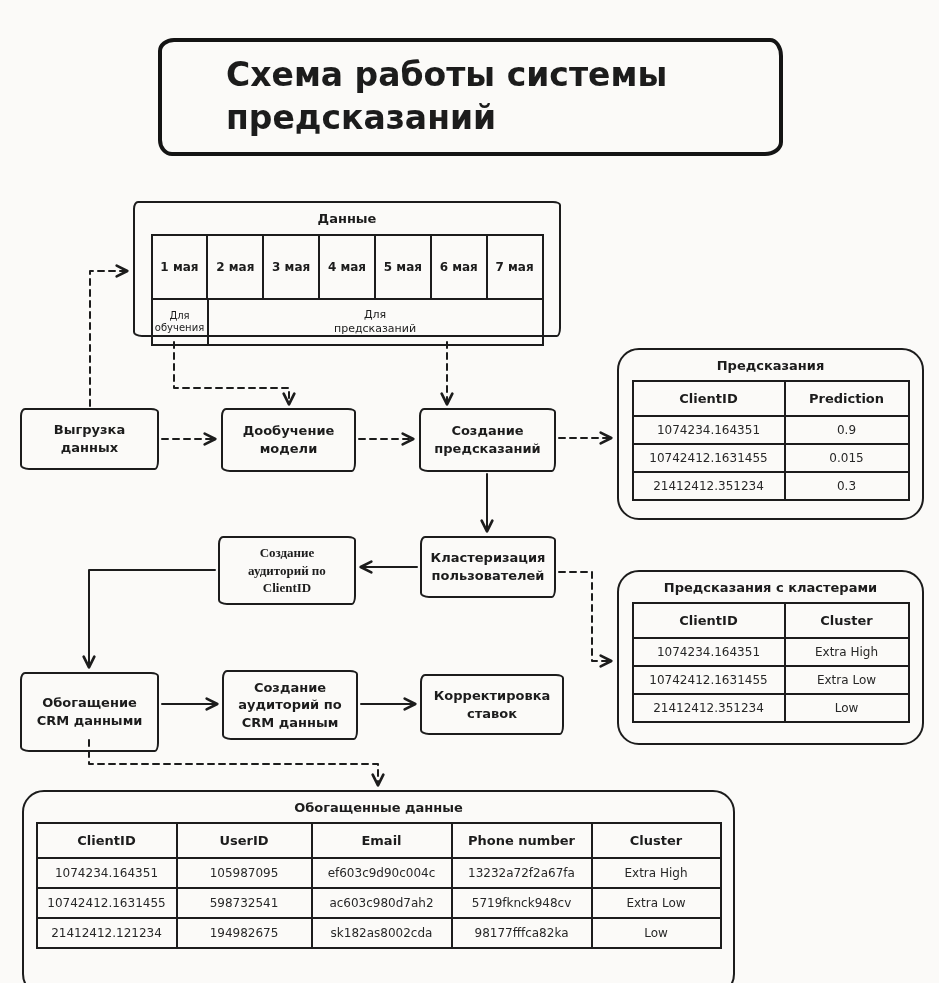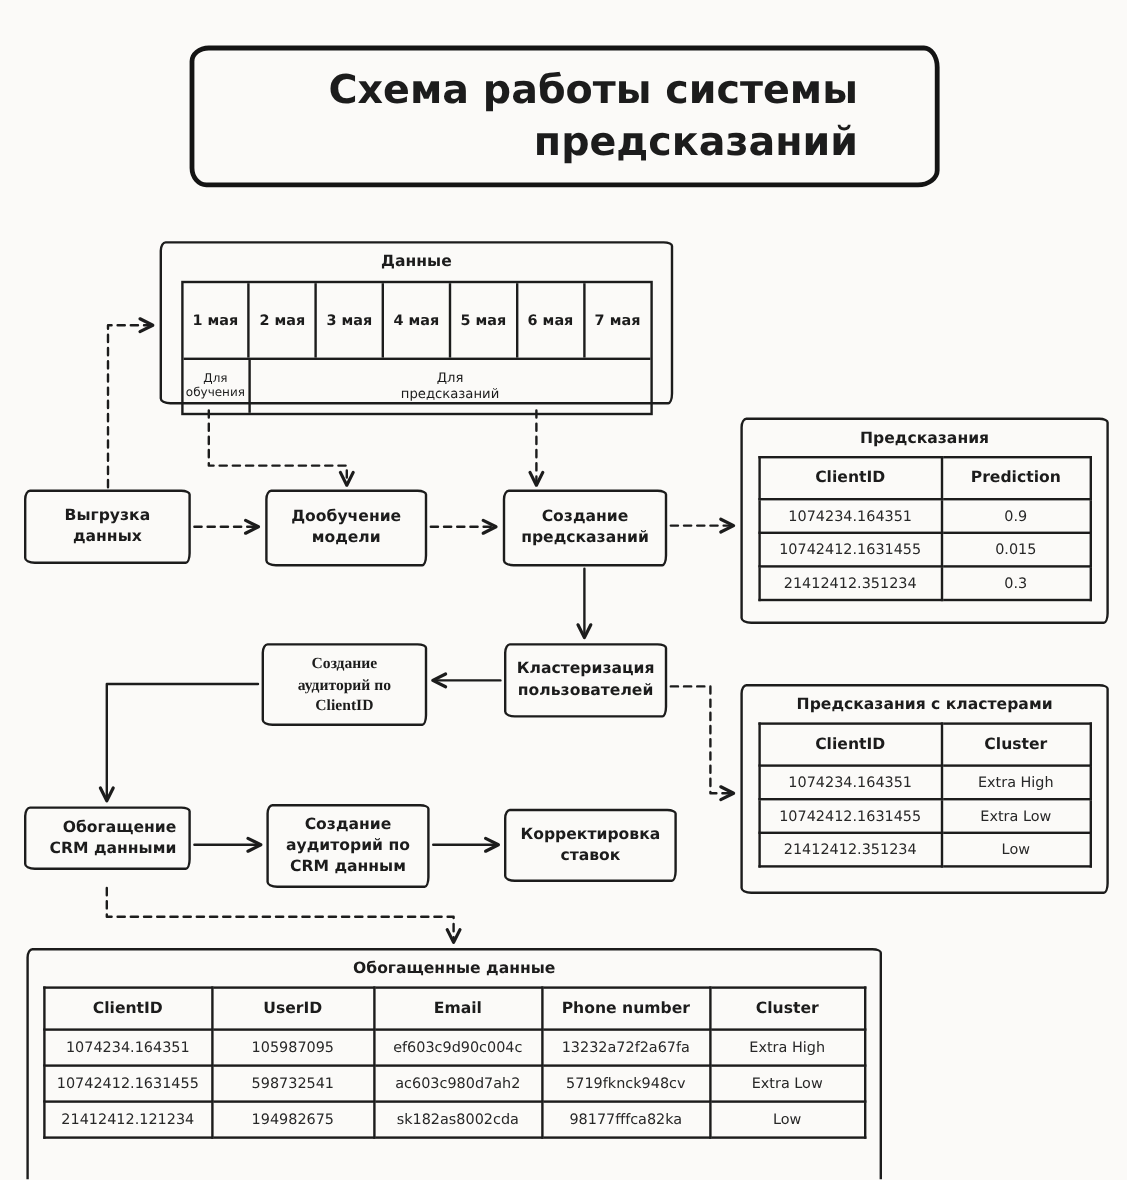--- a/index.html
+++ b/index.html
@@ -17,33 +17,33 @@
     border: 2px solid #1c1c1c;
     border-radius: 5px 8px 4px 9px / 8px 4px 9px 5px;
     background: #fbfaf8;
   }
   .title-box {
     position: absolute;
     left: 158px; top: 38px; width: 625px; height: 118px;
     border: 4px solid #141414;
     border-radius: 16px 13px 18px 14px / 13px 18px 14px 16px;
     display: flex; align-items: center; justify-content: center;
-    text-align: right;
+    text-align: left;
     font-size: 33px; font-weight: bold; line-height: 1.3;
     padding: 0 64px;
     background: #fbfaf8;
   }
   .node {
     position: absolute;
     display: flex; align-items: center; justify-content: center;
     text-align: center;
     font-size: 13px; font-weight: bold; line-height: 1.35;
     padding: 4px 10px;
   }
-  .panel { position: absolute; }
+  .panel { position: absolute; border-radius: 22px; }
   .panel-title { text-align: center; font-weight: bold; font-size: 13px; padding: 8px 0 7px; }
   .tbl { border-collapse: collapse; table-layout: fixed; margin: 0 auto; }
   .tbl th, .tbl td { border: 2px solid #1c1c1c; text-align: center; padding: 0 4px; overflow: hidden; white-space: nowrap; }
   .tbl th { height: 35px; font-size: 13px; font-weight: bold; }
   .tbl td { height: 28px; font-size: 12px; font-weight: normal; color: #272727; }
   .tbl-2col { width: 276px; }
   .tbl-5col { width: 684px; }
   .tbl-5col td { height: 30px; }
 
   
@@ -94,21 +94,21 @@
         </div>
       </div>
     </div>
   </div>
 
   <div class="node sketch" style="left:20px;top:408px;width:139px;height:62px;">Выгрузка данных</div>
   <div class="node sketch" style="left:419px;top:408px;width:137px;height:64px;">Создание предсказаний</div>
   <div class="node sketch" style="left:221px;top:408px;width:135px;height:64px;">Дообучение модели</div>
   <div class="node sketch" style="left:420px;top:536px;width:136px;height:62px;">Кластеризация пользователей</div>
   <div class="node sketch" style="left:218px;top:536px;width:138px;height:69px;font-family:Liberation Serif, serif;">Создание аудиторий по ClientID</div>
-  <div class="node sketch" style="left:20px;top:672px;width:139px;height:53px;text-align:right;">Обогащение CRM данными</div>
+  <div class="node sketch" style="left:20px;top:672px;width:139px;height:80px;">Обогащение CRM данными</div>
   <div class="node sketch" style="left:222px;top:670px;width:136px;height:70px;">Создание аудиторий по CRM данным</div>
   <div class="node sketch" style="left:420px;top:674px;width:144px;height:61px;">Корректировка ставок</div>
 
   <div class="panel sketch" style="left:617px;top:348px;width:307px;height:172px;">
     <div class="panel-title">Предсказания</div>
     <table class="tbl tbl-2col">
       <colgroup>
           <col style="width:152px">
           <col style="width:124px">
         </colgroup>

